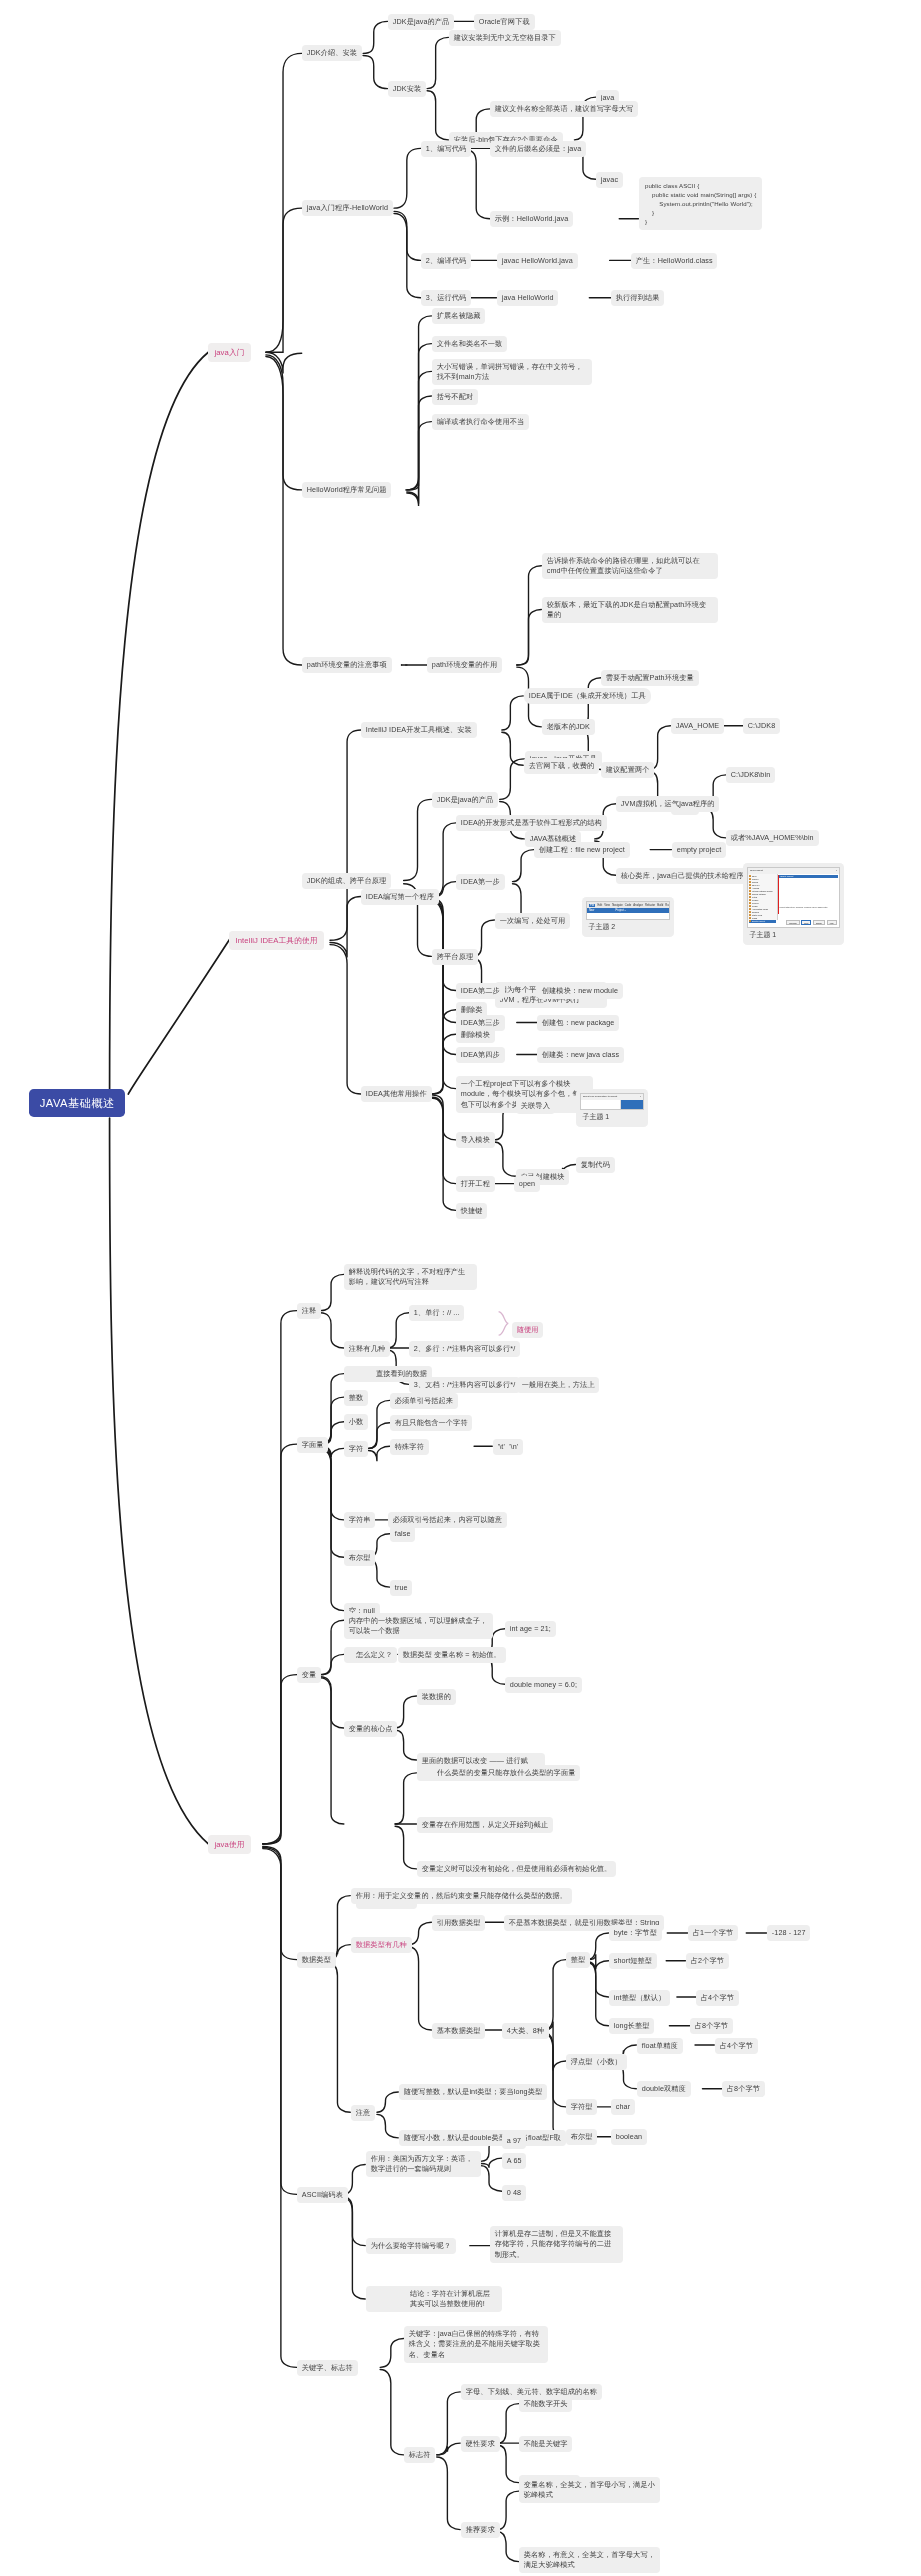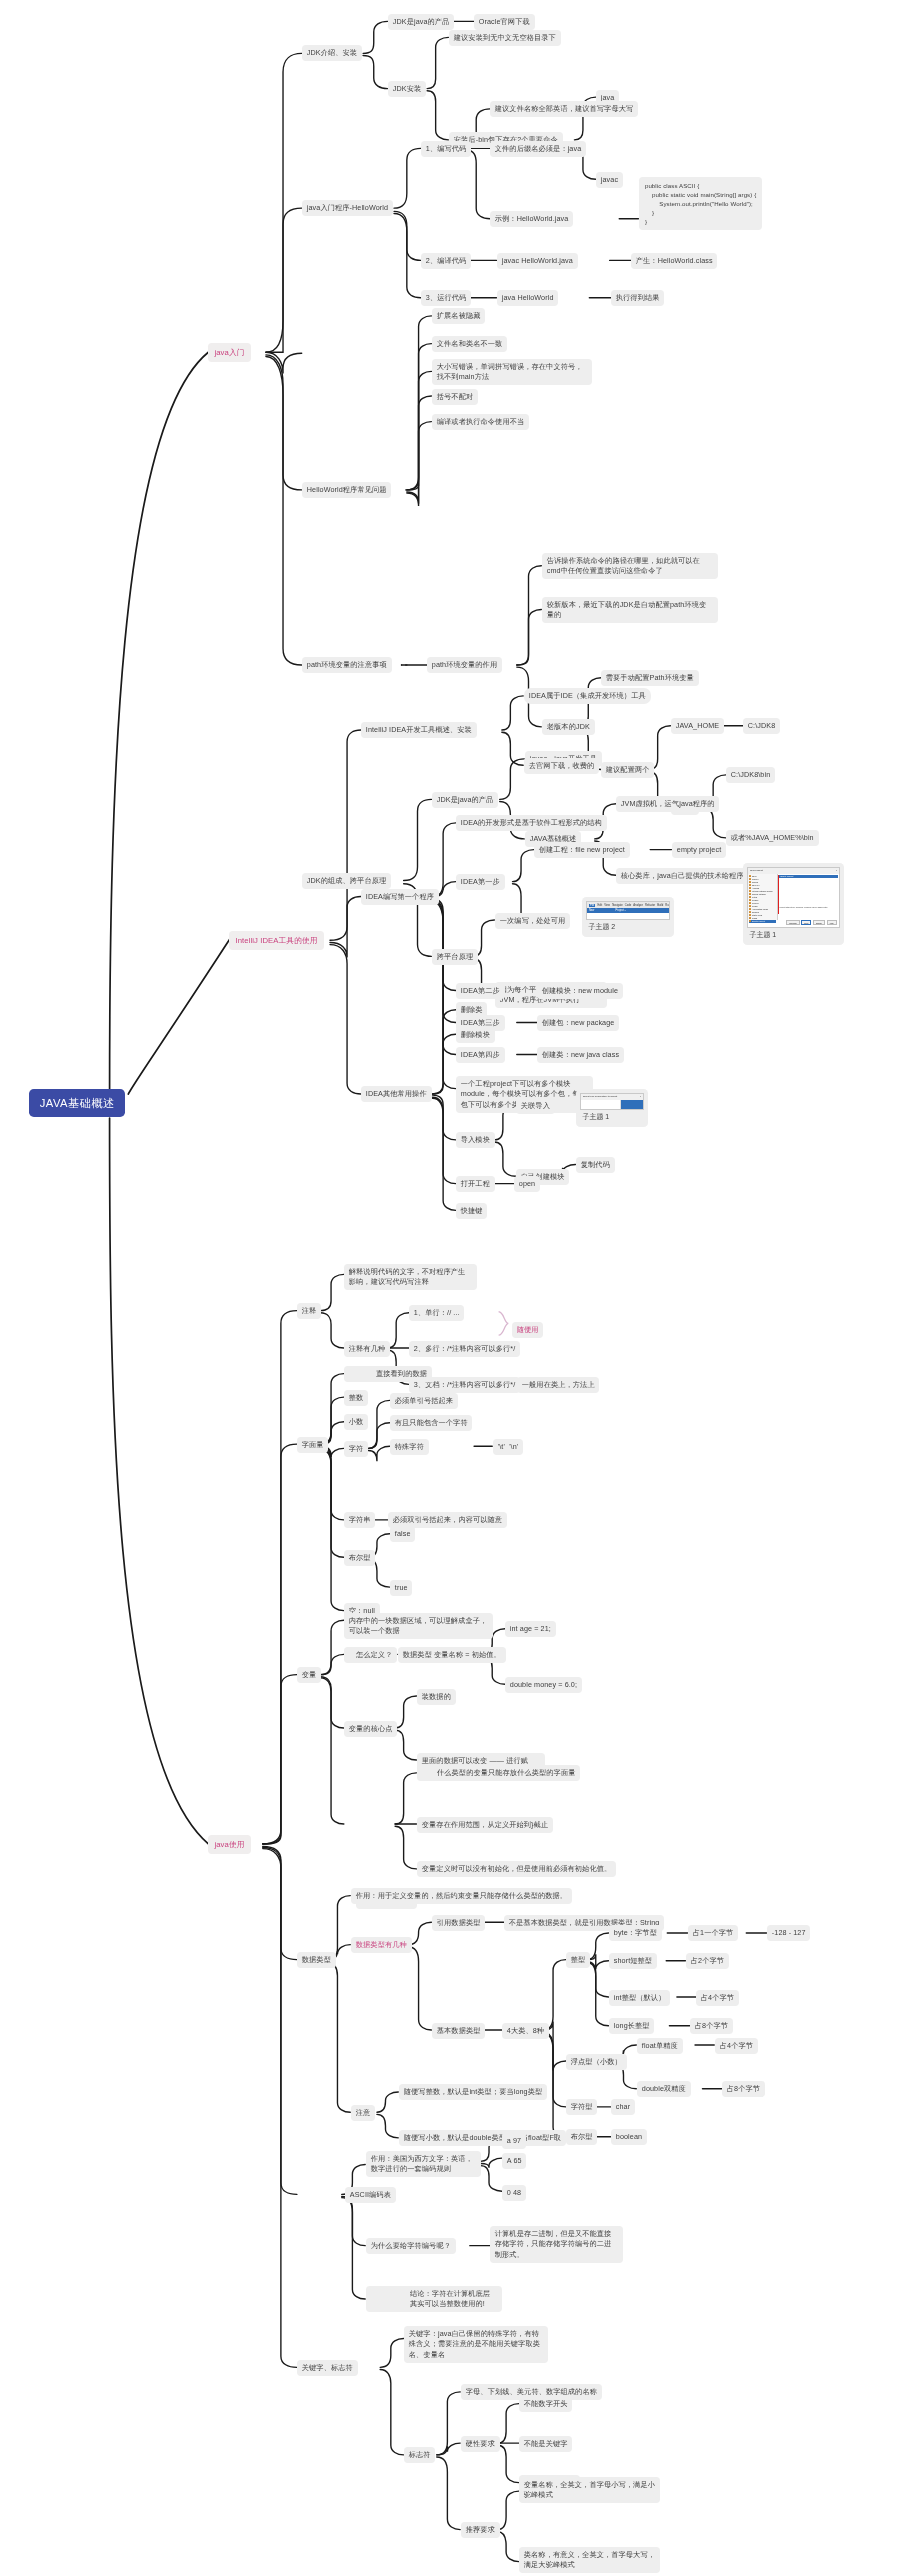--- a/index.html
+++ b/index.html
@@ -576,21 +576,21 @@
   <div class="node" style="left:637px; top:2081px;">double双精度</div>
   <div class="node" style="left:722px; top:2081px;">占8个字节</div>
   <div class="node" style="left:566px; top:2099px;">字符型</div>
   <div class="node" style="left:611px; top:2099px;">char</div>
   <div class="node" style="left:566px; top:2129px;">布尔型</div>
   <div class="node" style="left:611px; top:2129px;">boolean</div>
   <div class="node" style="left:351px; top:2105px;">注意</div>
   <div class="node" style="left:399px; top:2084px;">随便写整数，默认是int类型；要当long类型</div>
   <div class="node" style="left:399px; top:2130px;">随便写小数，默认是double类型，要当float型F取</div>
 
-  <div class="node" style="left:297px; top:2187px;margin-left:48px;">ASCII编码表</div>
+  <div class="node" style="left:297px; top:2187px;">ASCII编码表</div>
   <div class="node" style="left:366px; top:2151px; max-width:115px;">作用：美国为西方文字：英语，数字进行的一套编码规则</div>
   <div class="node" style="left:502px; top:2133px;">a 97</div>
   <div class="node" style="left:502px; top:2153px;">A 65</div>
   <div class="node" style="left:502px; top:2185px;">0 48</div>
   <div class="node" style="left:366px; top:2238px;">为什么要给字符编号呢？</div>
   <div class="node" style="left:490px; top:2226px; max-width:133px;">计算机是存二进制，但是又不能直接存储字符，只能存储字符编号的二进制形式。</div>
   <div class="node" style="left:366px; top:2286px; max-width:136px;padding-left:44px;">结论：字符在计算机底层其实可以当整数使用的!</div>
 
   <div class="node" style="left:297px; top:2360px;">关键字、标志符</div>
   <div class="node" style="left:404px; top:2326px; max-width:144px;">关键字：java自己保留的特殊字符，有特殊含义；需要注意的是不能用关键字取类名、变量名</div>

